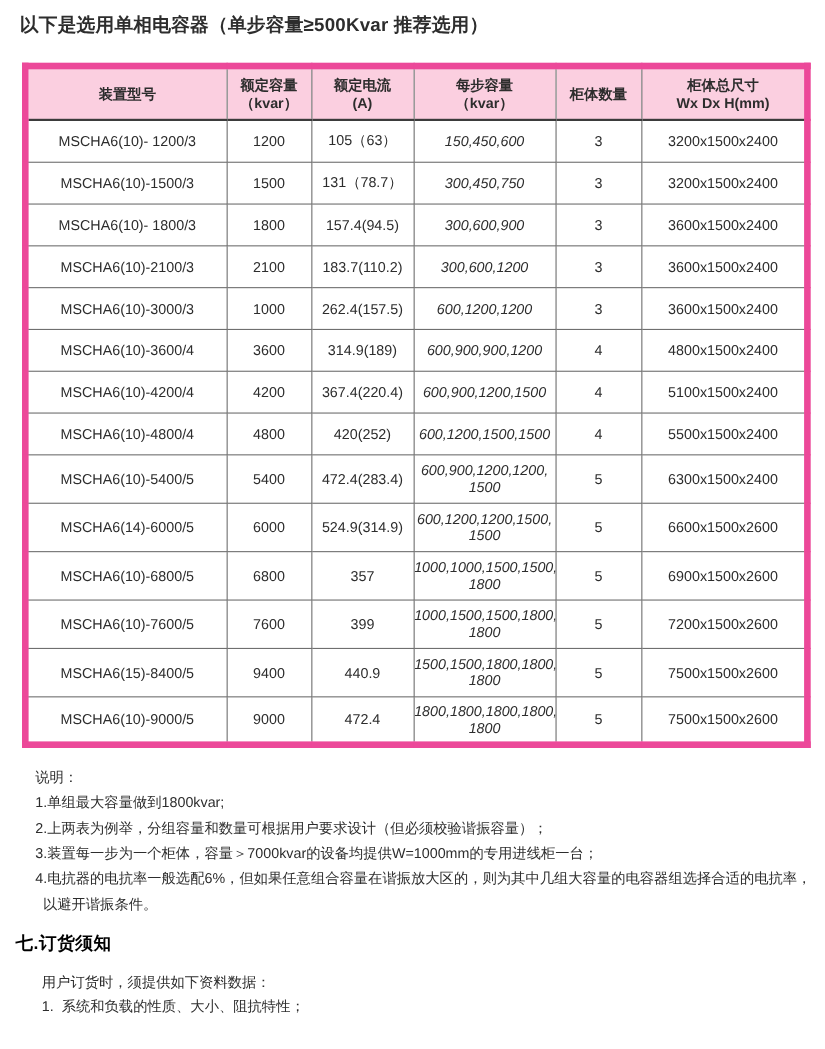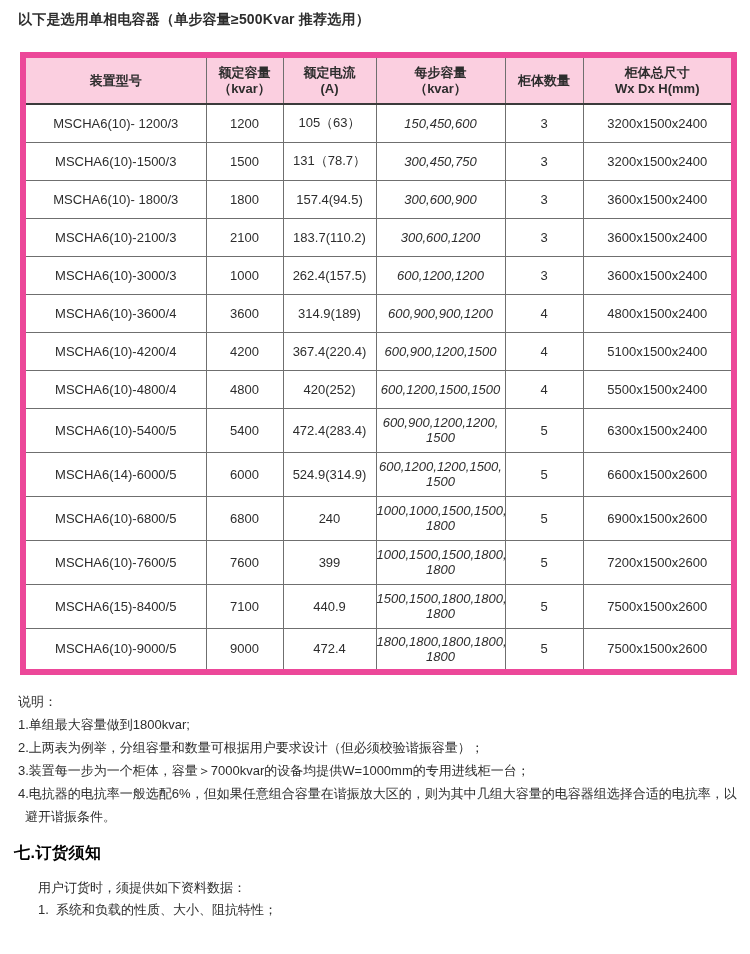--- a/index.html
+++ b/index.html
@@ -7,21 +7,21 @@
     width: 750px; height: 954px;
     background: #ffffff;
     font-family: "Liberation Sans", "DejaVu Sans", sans-serif;
     color: #2d2d2d;
     overflow: hidden;
   }
   .page { width: 750px; height: 954px; position: relative; }
 
   .intro {
     margin: 11px 0 0 18px;
-    font-size: 14px;
+    font-size: 17px;
     font-weight: bold;
     color: #2d2d2d;
     letter-spacing: 0.2px;
   }
 
   table.cap-table {
     margin: 23px 0 0 20px;
     width: 711px;
     border-collapse: collapse;
     table-layout: fixed;
@@ -45,21 +45,21 @@
   }
   .cap-table tbody tr { height: 38px; }
   .cap-table tbody tr.tall { height: 44px; }
   .cap-table td.step {
     white-space: pre-line;
     line-height: 15px;
     font-style: italic;
   }
 
   .notes {
-    margin: 15px 10px 0 18px;
+    margin: 15px 10px 0 32px;
     font-size: 13px;
     line-height: 23px;
     color: #2d2d2d;
   }
   .notes p { padding-left: 7px; text-indent: -7px; }
   .notes .notes-label { padding-left: 0; text-indent: 0; }
 
   .order-title {
     margin: 15px 0 0 14px;
     font-size: 16px;
@@ -184,38 +184,38 @@
         <td>6000</td>
         <td>524.9(314.9)</td>
         <td class="step">600,1200,1200,1500,
 1500</td>
         <td>5</td>
         <td>6600x1500x2600</td>
       </tr>
       <tr class="tall">
         <td>MSCHA6(10)-6800/5</td>
         <td>6800</td>
-        <td>240</td>
+        <td>357</td>
         <td class="step">1000,1000,1500,1500,
 1800</td>
         <td>5</td>
         <td>6900x1500x2600</td>
       </tr>
       <tr class="tall">
         <td>MSCHA6(10)-7600/5</td>
         <td>7600</td>
         <td>399</td>
         <td class="step">1000,1500,1500,1800,
 1800</td>
         <td>5</td>
         <td>7200x1500x2600</td>
       </tr>
       <tr class="tall">
         <td>MSCHA6(15)-8400/5</td>
-        <td>7100</td>
+        <td>9400</td>
         <td>440.9</td>
         <td class="step">1500,1500,1800,1800,
 1800</td>
         <td>5</td>
         <td>7500x1500x2600</td>
       </tr>
       <tr class="tall">
         <td>MSCHA6(10)-9000/5</td>
         <td>9000</td>
         <td>472.4</td>

